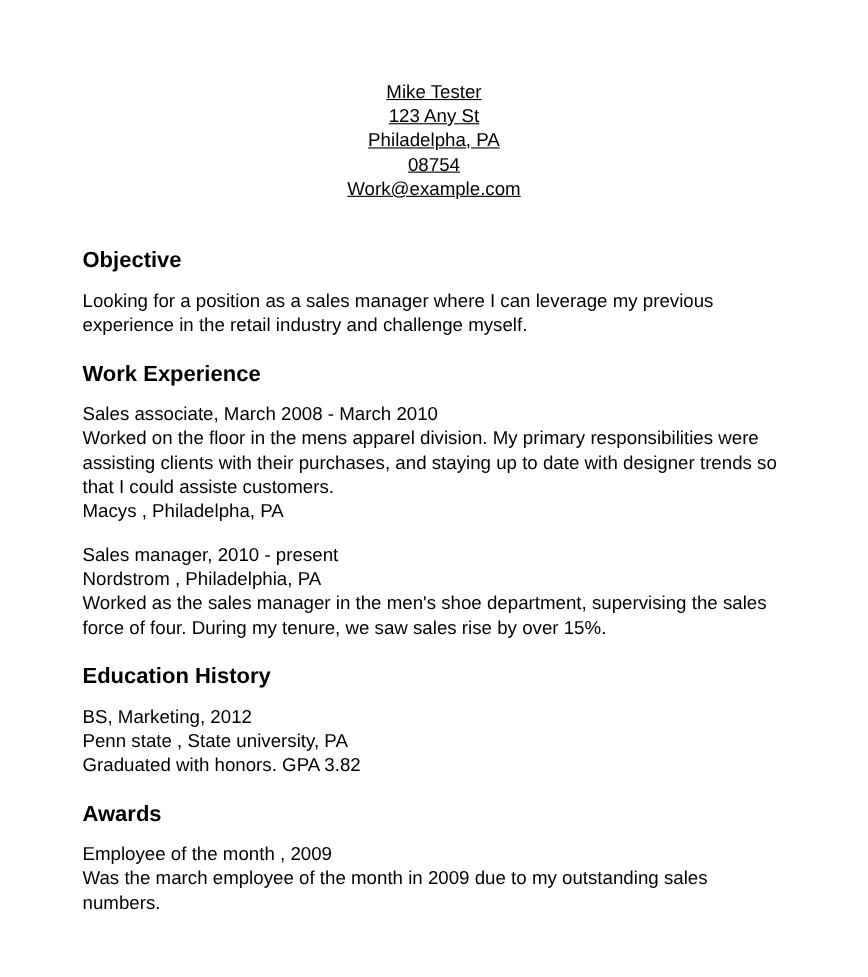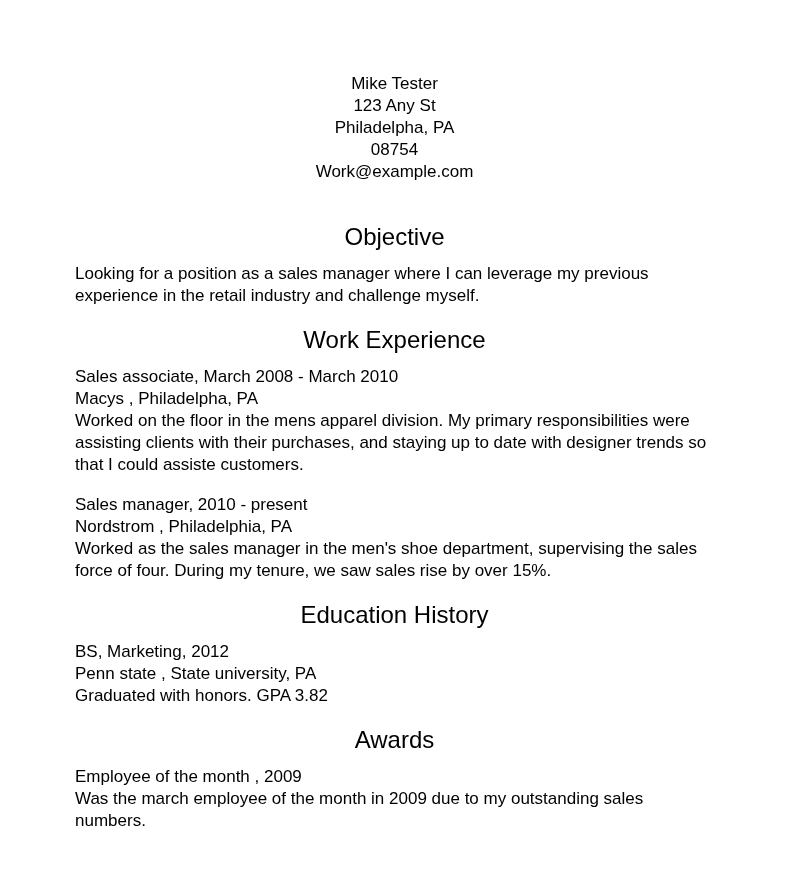--- a/index.html
+++ b/index.html
@@ -19,29 +19,30 @@
   .page {
     box-sizing: border-box;
     width: 789px;
     min-height: 888px;
     padding: 73px 75px 32px 75px;
     background: #ffffff;
   }
   .contact {
     text-align: center;
     margin: 0 0 40px 0;
+    text-decoration: underline;
   }
   .contact div {
     white-space: pre;
   }
   .section-heading {
-    font-size: 24px;
+    font-size: 20px;
     line-height: 28px;
-    font-weight: normal;
-    text-align: center;
+    font-weight: bold;
+    text-align: left;
     margin: 19px 0 12px 0;
   }
   p.body-text {
     margin: 0;
   }
   .line {
     white-space: pre-wrap;
   }
   .job + .job {
     margin-top: 18px;
@@ -63,22 +64,22 @@
   <div class="section">
     <div class="section-heading">Objective</div>
     <p class="body-text">Looking for a position as a sales manager where I can leverage my previous experience in the retail industry and challenge myself.</p>
   </div>
 
   <div class="section">
     <div class="section-heading">Work Experience</div>
 
     <div class="job">
       <div class="line">Sales associate, March 2008 - March 2010</div>
+      <div class="line">Worked on the floor in the mens apparel division. My primary responsibilities were assisting clients with their purchases, and staying up to date with designer trends so that I could assiste customers.</div>
       <div class="line">Macys , Philadelpha, PA</div>
-      <div class="line">Worked on the floor in the mens apparel division. My primary responsibilities were assisting clients with their purchases, and staying up to date with designer trends so that I could assiste customers.</div>
     </div>
 
     <div class="job">
       <div class="line">Sales manager, 2010 - present</div>
       <div class="line">Nordstrom , Philadelphia, PA</div>
       <div class="line">Worked as the sales manager in the men's shoe department, supervising the sales force of four. During my tenure, we saw sales rise by over 15%.</div>
     </div>
   </div>
 
   <div class="section">

